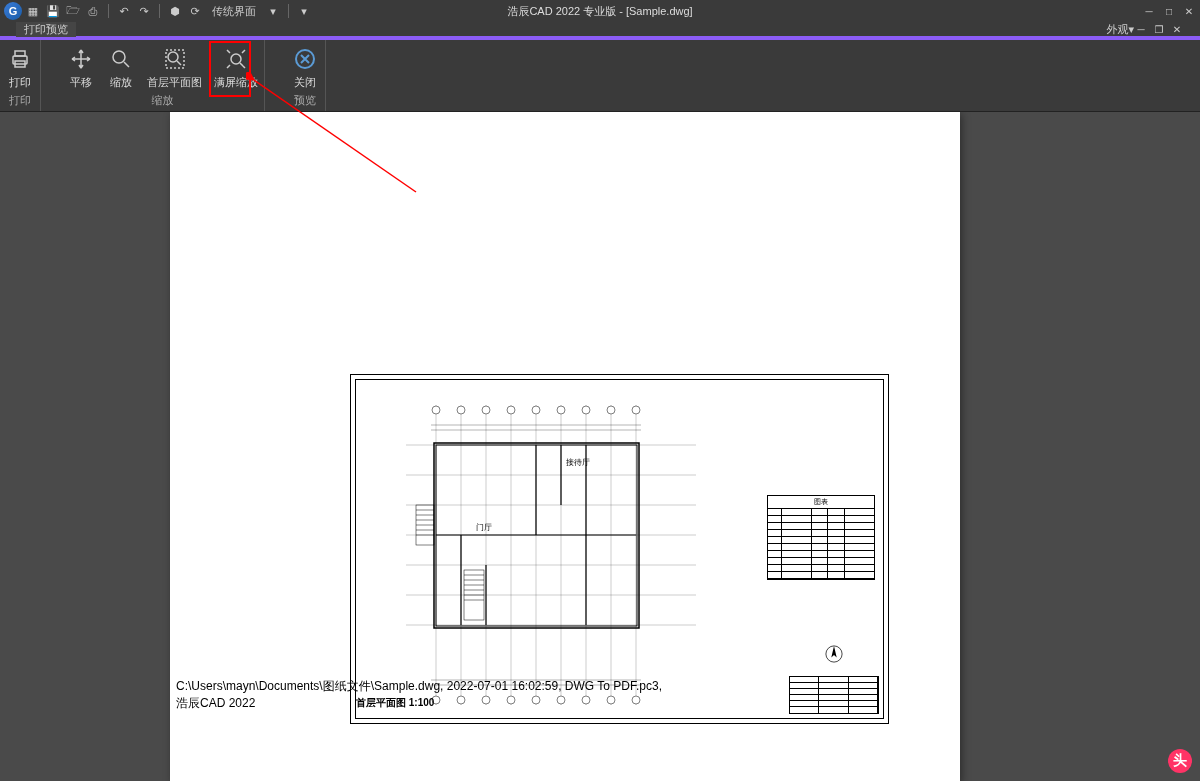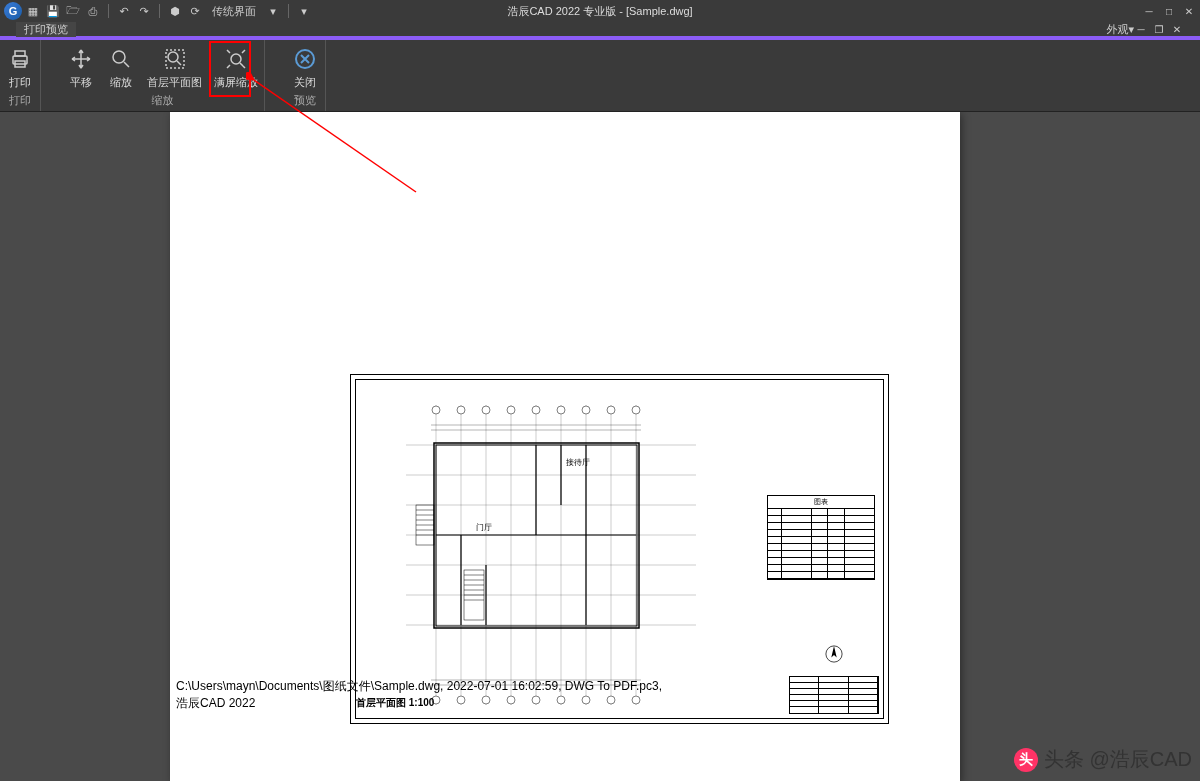--- a/index.html
+++ b/index.html
@@ -465,14 +465,13 @@
 
     <div class="info-text">
       <div>C:\Users\mayn\Documents\图纸文件\Sample.dwg, 2022-07-01 16:02:59, DWG To PDF.pc3,</div>
       <div>浩辰CAD 2022</div>
     </div>
   </div>
 </div>
 
 <div class="watermark">
   <div class="wm-icon">头</div>
-  <span>头条 @浩辰CAD</span>
 </div>
 
 </body></html>

